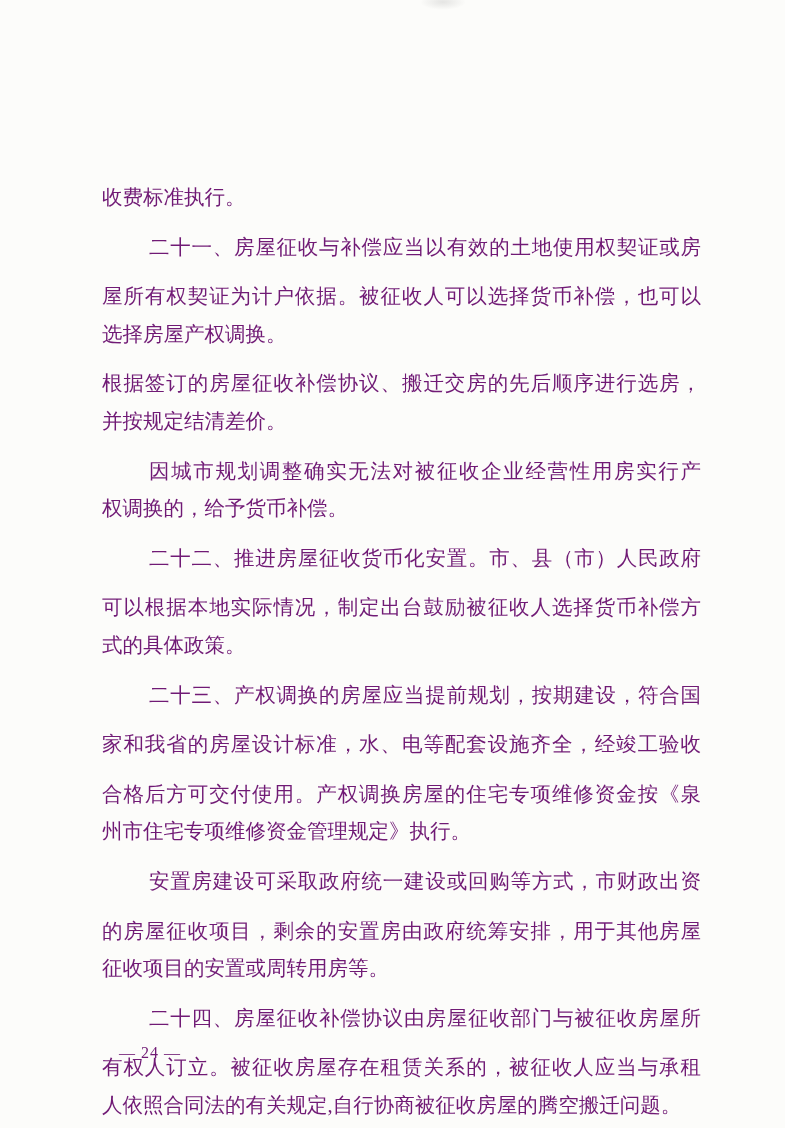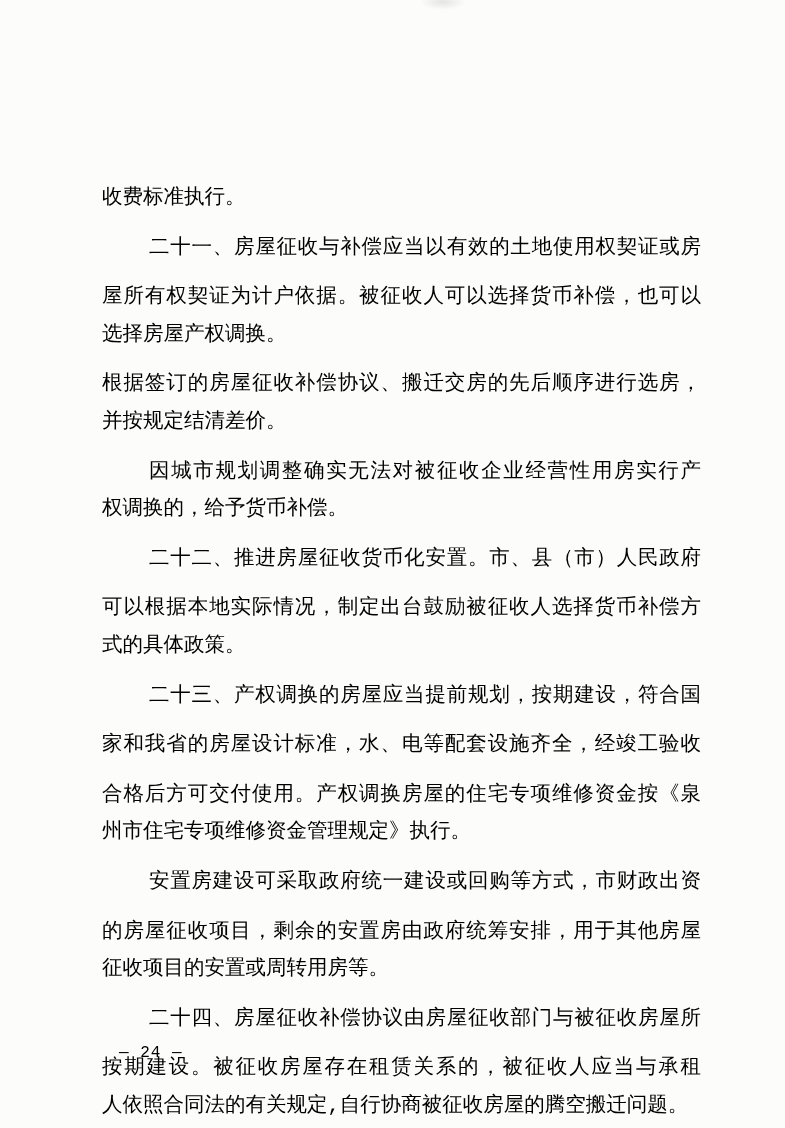--- a/index.html
+++ b/index.html
@@ -10,22 +10,22 @@
     width: 785px;
     height: 1128px;
     background: #ffffff;
   }
   .page {
     position: relative;
     width: 785px;
     height: 1128px;
     background: #fcfcfa;
     overflow: hidden;
-    font-family: Liberation Mono, monospace;
-    color: #000000;
+    font-family: Liberation Serif, serif;
+    color: #701a75;
   }
   .smudge {
     position: absolute;
     left: 420px;
     top: -6px;
     width: 46px;
     height: 16px;
     background: radial-gradient(ellipse at center, rgba(120,120,120,0.18), rgba(120,120,120,0) 70%);
   }
   .body-text {
@@ -79,19 +79,19 @@
       <div class="line just">可以根据本地实际情况，制定出台鼓励被征收人选择货币补偿方</div>
       <div class="line">式的具体政策。</div>
       <div class="line just indent">二十三、产权调换的房屋应当提前规划，按期建设，符合国</div>
       <div class="line just">家和我省的房屋设计标准，水、电等配套设施齐全，经竣工验收</div>
       <div class="line just">合格后方可交付使用。产权调换房屋的住宅专项维修资金按《泉</div>
       <div class="line">州市住宅专项维修资金管理规定》执行。</div>
       <div class="line just indent">安置房建设可采取政府统一建设或回购等方式，市财政出资</div>
       <div class="line just">的房屋征收项目，剩余的安置房由政府统筹安排，用于其他房屋</div>
       <div class="line">征收项目的安置或周转用房等。</div>
       <div class="line just indent">二十四、房屋征收补偿协议由房屋征收部门与被征收房屋所</div>
-      <div class="line just">按期建设。被征收房屋存在租赁关系的，被征收人应当与承租</div>
+      <div class="line just">有权人订立。被征收房屋存在租赁关系的，被征收人应当与承租</div>
       <div class="line">人依照合同法的有关规定,自行协商被征收房屋的腾空搬迁问题。</div>
     </div>
   <div class="footer">
     <span class="pagenum">— 24 —</span>
   </div>
 </div>
 
 </body></html>

